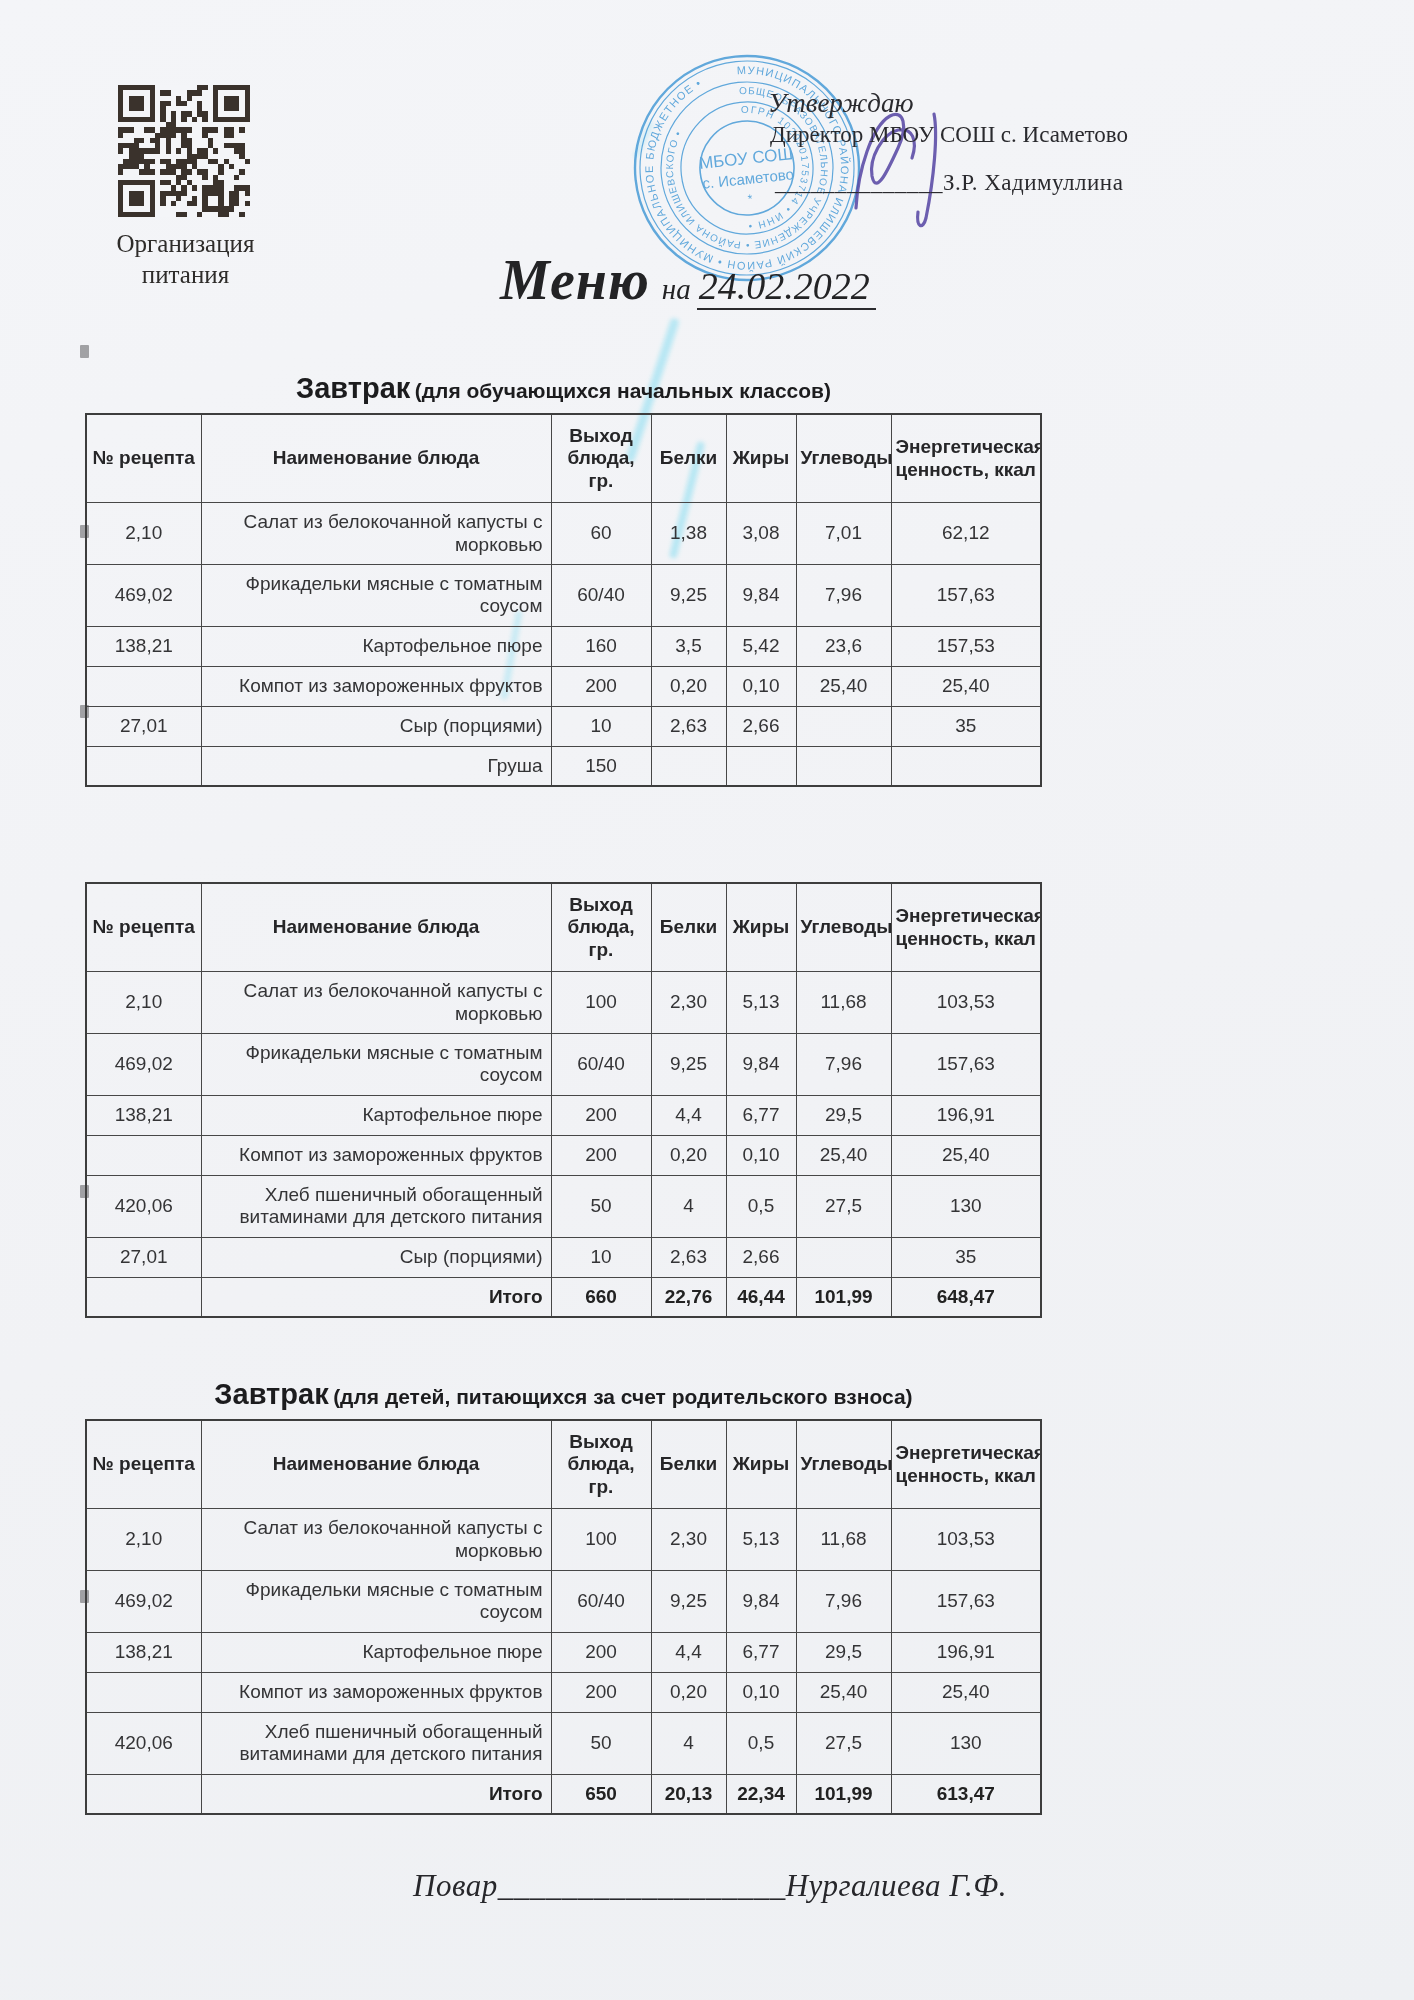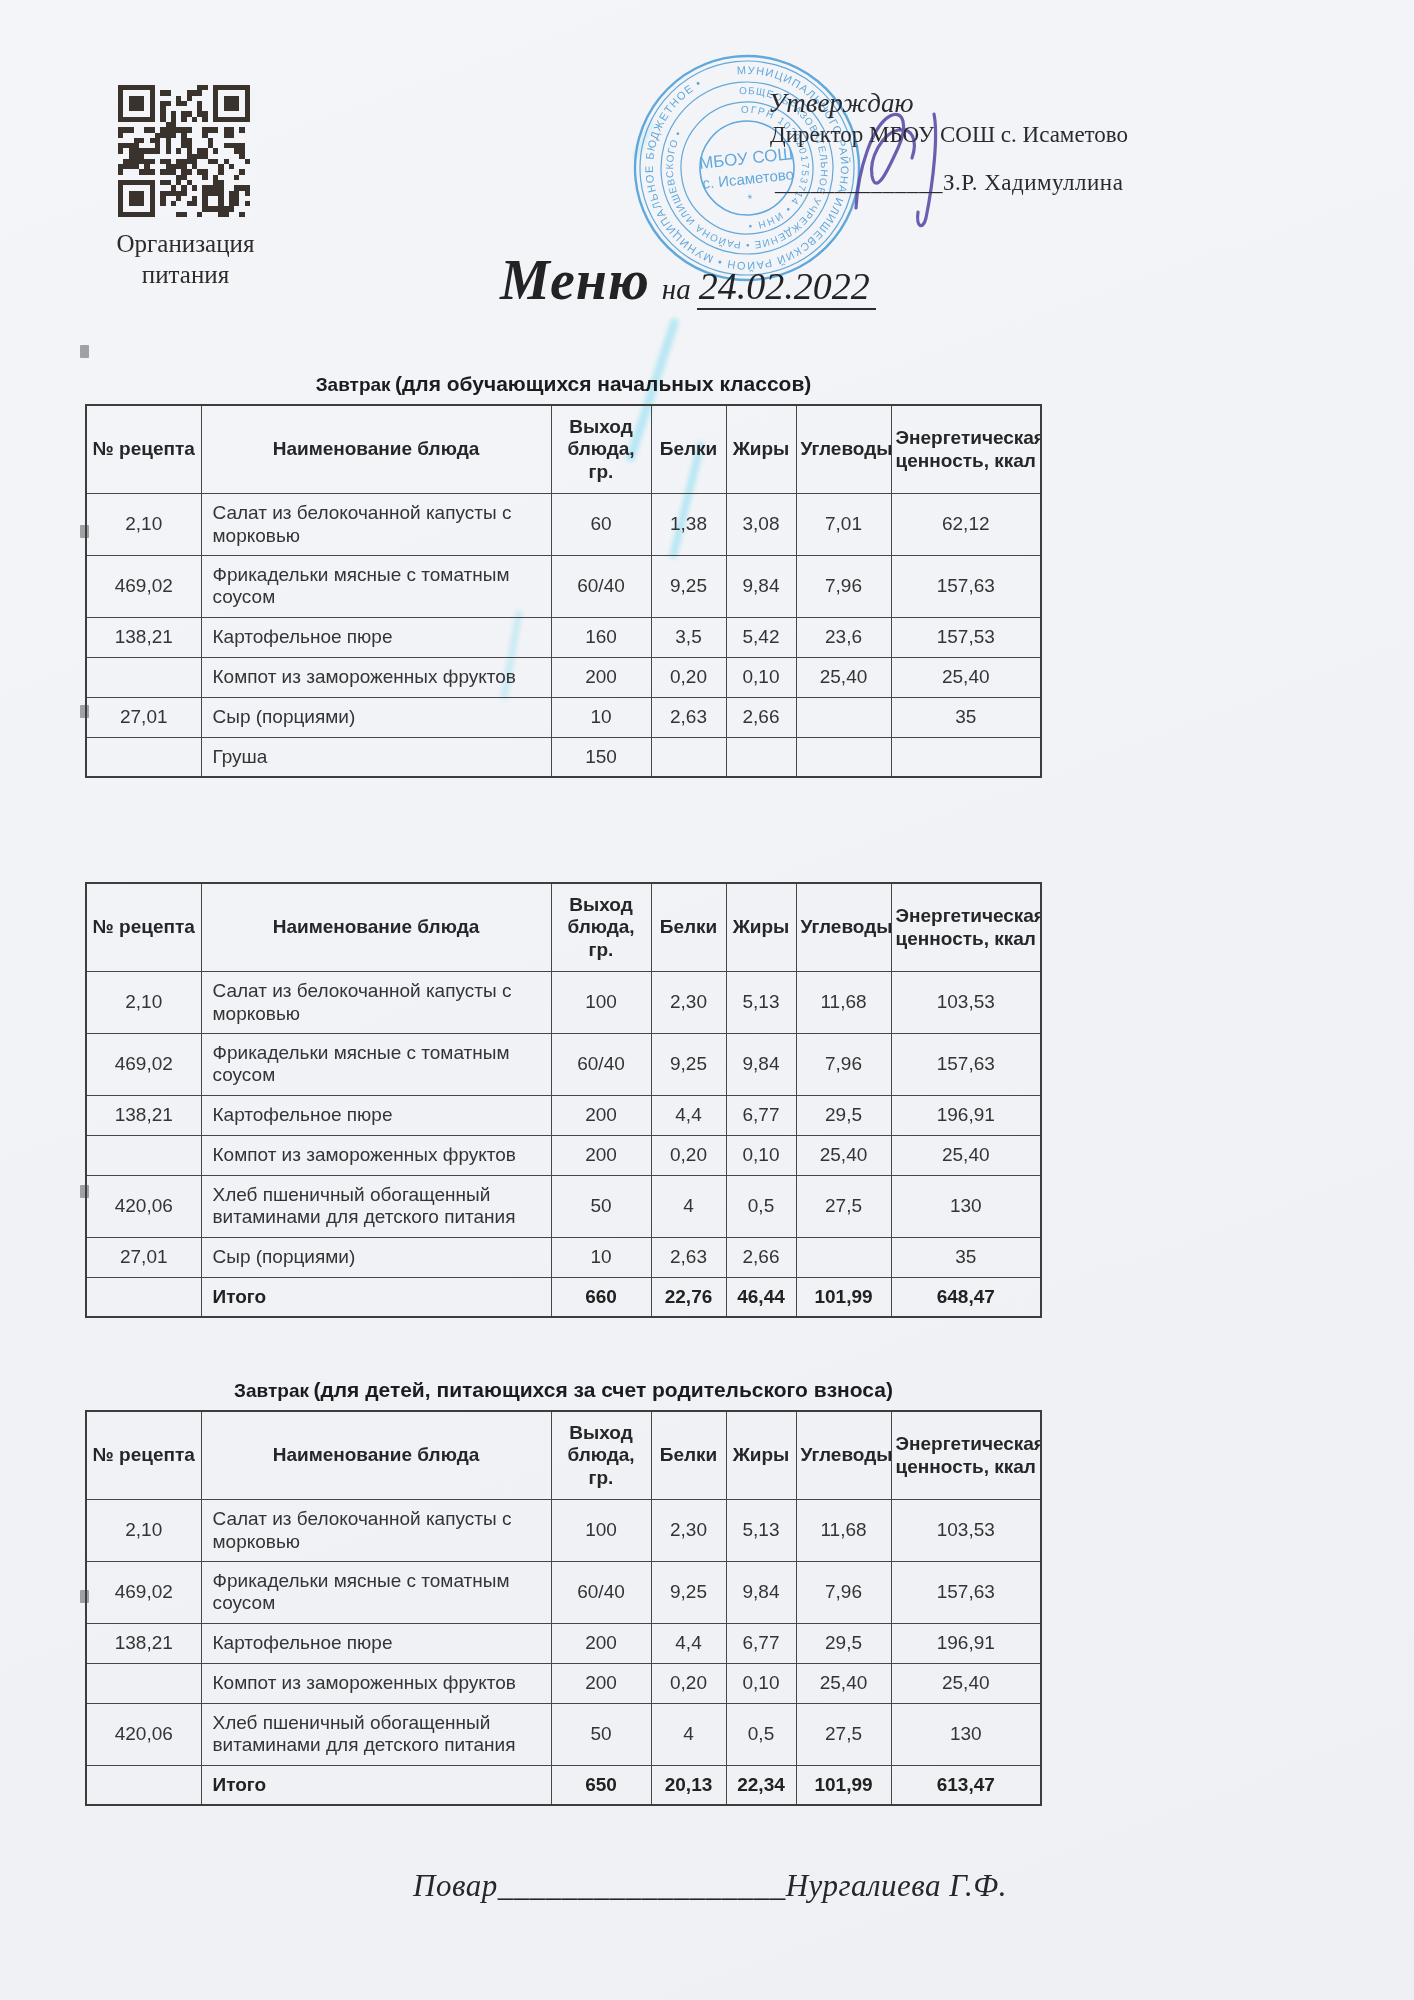--- a/index.html
+++ b/index.html
@@ -25,31 +25,31 @@
   .approval-sign{position:absolute;left:775px;top:170px;font-family:"Liberation Serif",serif;font-size:23px;color:#2a2a2e;letter-spacing:.5px;}
   .stamp-wrap{position:absolute;left:627px;top:48px;width:240px;height:240px;opacity:.88;transform:rotate(-6deg);}
   .signature-wrap{position:absolute;left:838px;top:100px;width:140px;height:135px;}
   .doc-title{position:absolute;left:452px;top:248px;font-family:"Liberation Serif",serif;color:#232325;white-space:nowrap;}
   .doc-title .menu-word{font-size:56px;font-weight:bold;font-style:italic;letter-spacing:1px;margin-left:48px;}
   .doc-title .menu-prefix{font-size:29px;font-style:italic;margin-left:12px;}
   .doc-title .menu-date{font-size:38px;font-style:italic;border-bottom:2.5px solid #2b2b2e;padding:0 6px 1px 2px;margin-left:6px;}
   
   .tbl-section{position:absolute;left:85px;width:957px;}
   .tbl-title{text-align:center;color:#1c1c1e;margin-bottom:8px;white-space:nowrap;}
-  .tbl-title .lead{font-size:19px;font-weight:bold;}
+  .tbl-title .lead{font-size:29px;font-weight:bold;}
   .tbl-title .rest{font-size:21px;font-weight:bold;}
   table.menu{border-collapse:collapse;width:955px;table-layout:fixed;background:transparent;}
   table.menu th,table.menu td{
     border:1.6px solid #474747;
     font-size:19px;line-height:1.18;color:#343436;
     padding:8px 6px;text-align:center;vertical-align:middle;
     overflow:hidden;
   }
   table.menu th{font-weight:bold;color:#262628;padding:10px 4px;height:46px;}
-  table.menu td.c1{text-align:left;padding-left:11px;padding-right:8px;}
+  table.menu td.c1{text-align:right;padding-left:11px;padding-right:8px;}
   table.menu tr{height:40px;}
   table.menu tr.bold-row td{font-weight:bold;color:#222;}
   table.menu{border:2px solid #3d3d3d;}
   
   .cook-line{
     position:absolute;left:413px;top:1868px;
     font-family:"Liberation Serif",serif;font-style:italic;
     font-size:31px;color:#27272b;letter-spacing:.5px;white-space:nowrap;
   }
   

